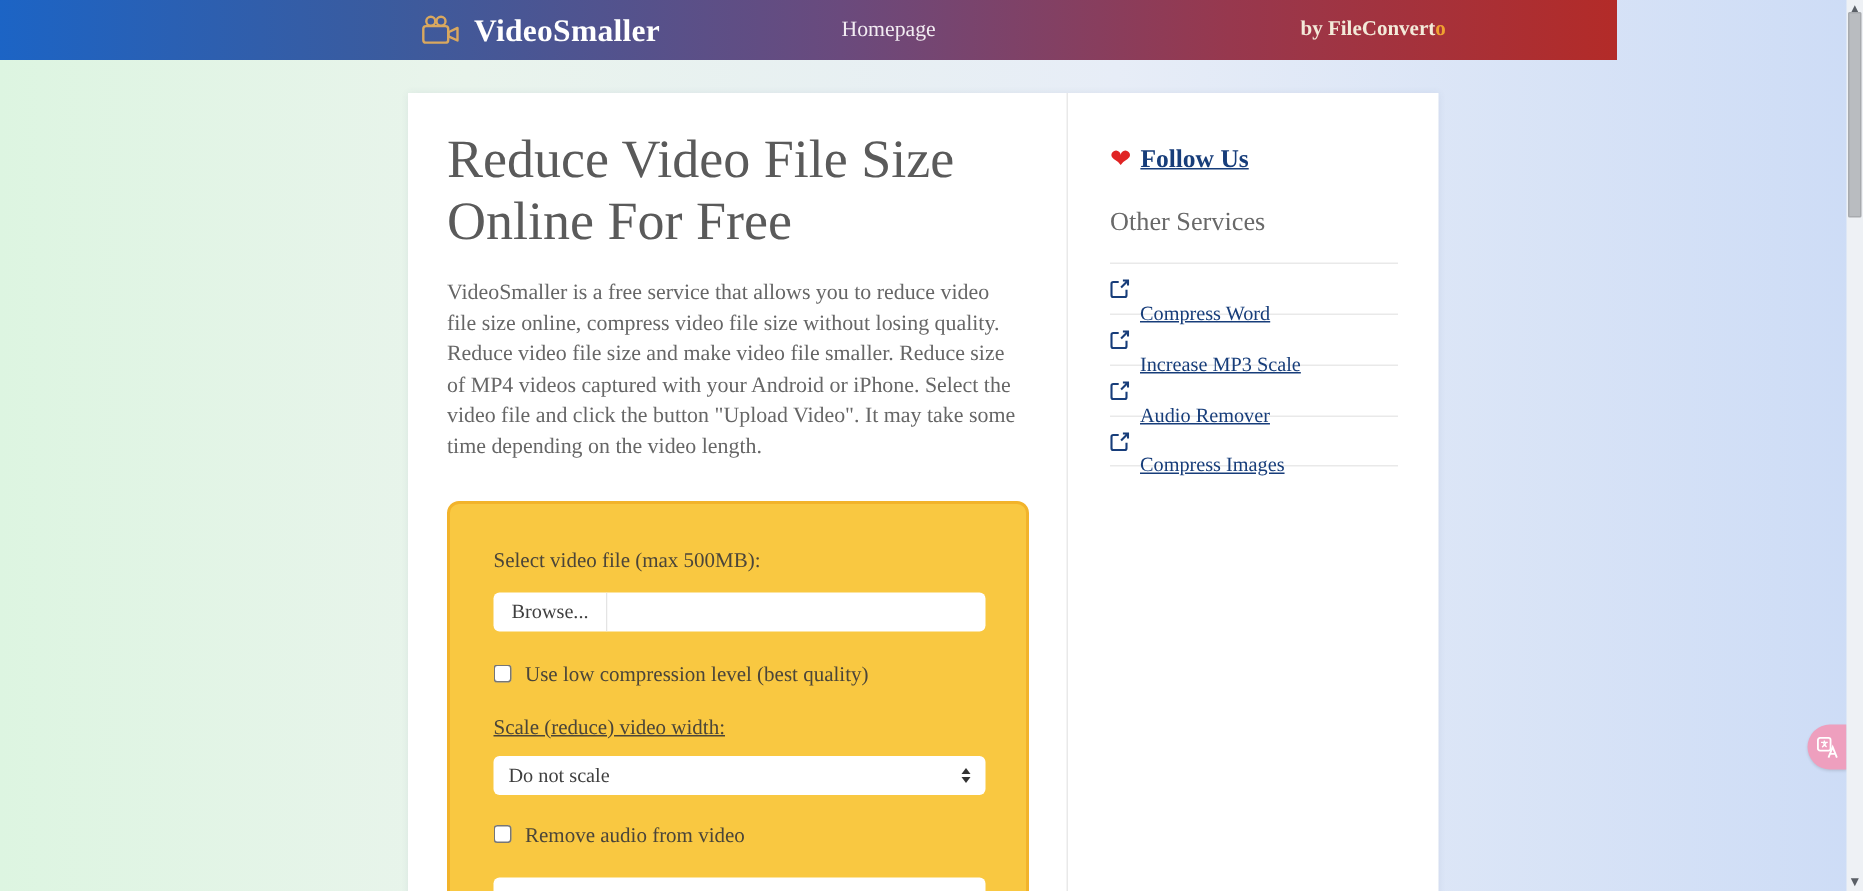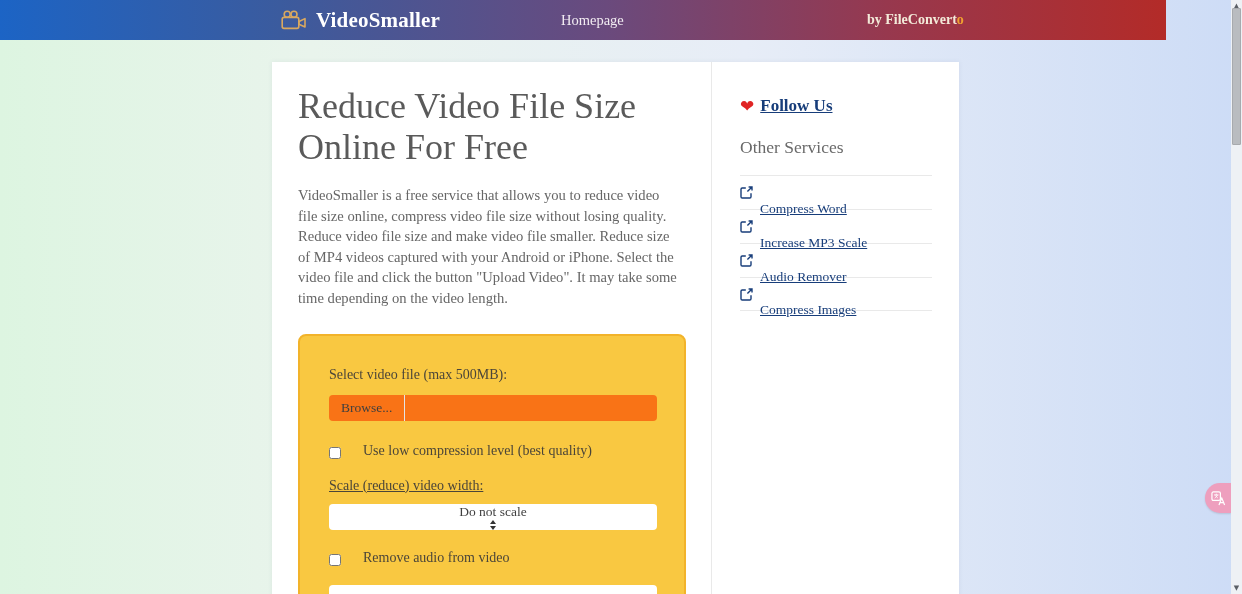--- a/index.html
+++ b/index.html
@@ -3,21 +3,21 @@
 <meta charset="utf-8">
 <style>
   * { margin:0; padding:0; box-sizing:border-box; }
   html,body { width:1242px; height:594px; }
   body { font-family:"Liberation Serif","DejaVu Serif",serif; overflow:hidden; }
 
   .page { position:relative; width:1242px; height:594px; overflow:hidden;
           background:linear-gradient(90deg,#ddf5e1 0%,#e9f4ec 25%,#e7edf7 60%,#cddcf6 100%); }
 
   
-  .header { position:absolute; left:0; top:0; width:1166px; height:40px;
+  .header { position:absolute; left:0; top:0; width:1078px; height:40px;
             background:linear-gradient(90deg,#1c64c5 0%,#3b5b9e 24%,#6a4a7d 52%,#97384e 76%,#b32b28 100%); }
   .brand { position:absolute; left:281px; top:0; height:40px; display:flex; align-items:center; gap:9px; cursor:pointer; }
   .brand-title { color:#ffffff; font-size:21px; font-weight:bold; letter-spacing:0.2px; }
   .nav-link { position:absolute; top:0; height:40px; display:flex; align-items:center;
               color:#f2ecf2; font-size:14.5px; cursor:pointer; }
   .nav-homepage { left:561px; }
   .nav-language { left:643px; gap:7px; }
   .globe { width:12px; height:12px; border-radius:50%;
            background:radial-gradient(circle at 35% 35%, #44c06a 0%, #2b9a6e 45%, #1b6fb0 100%);
            display:inline-block; }
@@ -41,29 +41,29 @@
 
   
   .main-col { position:absolute; left:0; top:0; width:439px; padding:24px 26px 0 26px; }
   .page-title { font-size:36px; line-height:41px; color:#5a5a5a; font-weight:normal; margin-bottom:17px; }
   .intro { font-size:14.6px; line-height:20.6px; color:#666666; margin-bottom:25px; width:382px; }
 
   
   .panel { width:388px; background:#f9c841; border:2px solid #f2b32a; border-radius:8px;
            padding:31px 29px 0 29px; height:299px; }
   .field-label { font-size:14px; color:#4b4539; margin-bottom:12px; }
-  .file-input { width:328px; height:26px; background:#f97316; border-radius:4px; display:flex;
+  .file-input { width:328px; height:26px; background:#ffffff; border-radius:4px; display:flex;
                 align-items:center; margin-bottom:22px; cursor:pointer; }
   .browse-seg { padding:0 12px; font-size:13.5px; color:#3f3f3f; height:26px; display:flex; align-items:center;
                 border-right:1px solid #e4e4e4; border-radius:4px 0 0 4px; }
-  .check-row { display:flex; align-items:flex-end; gap:22px; margin-bottom:19px; }
+  .check-row { display:flex; align-items:flex-start; gap:9px; margin-bottom:19px; }
   .check-row input { width:12px; height:12px; accent-color:#ffffff; cursor:pointer; }
   .check-label { font-size:14px; color:#4b4539; }
   .select-box { width:328px; height:26px; background:#ffffff; border-radius:4px; display:flex;
-                align-items:center; justify-content:space-between; padding:0 10px; margin-bottom:20px; cursor:pointer;flex-direction:column; }
+                align-items:center; justify-content:space-between; padding:0 10px; margin-bottom:20px; cursor:pointer; }
   .select-value { font-size:13.5px; color:#3f3f3f; }
   .updown { display:flex; flex-direction:column; gap:2px; }
   .tri-up { width:0; height:0; border-left:3.5px solid transparent; border-right:3.5px solid transparent;
             border-bottom:4px solid #333; }
   .tri-dn { width:0; height:0; border-left:3.5px solid transparent; border-right:3.5px solid transparent;
             border-top:4px solid #333; }
   .drop-area { width:328px; height:120px; background:#ffffff; border-radius:4px; }
 
   
   .sidebar { position:absolute; left:439px; top:0; width:248px; height:620px;

